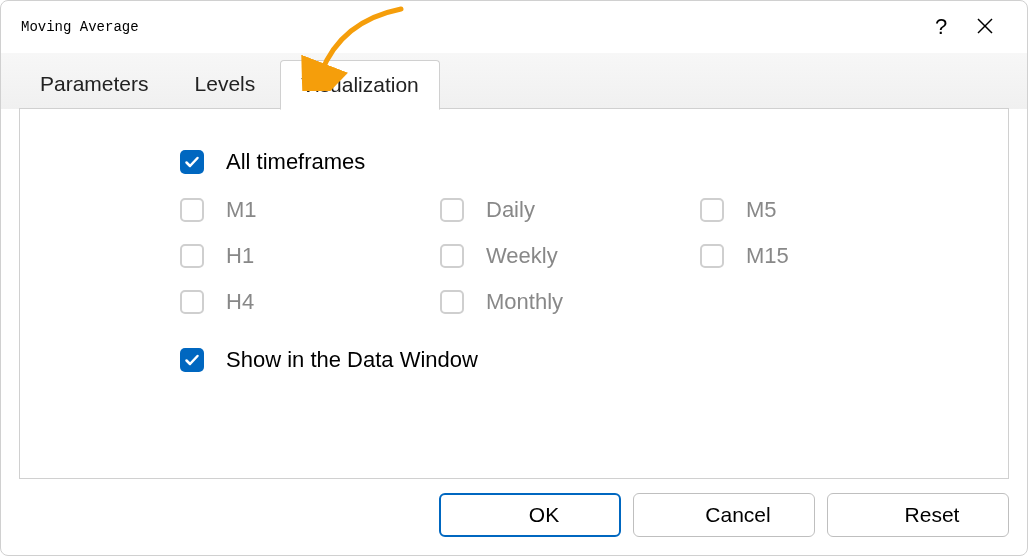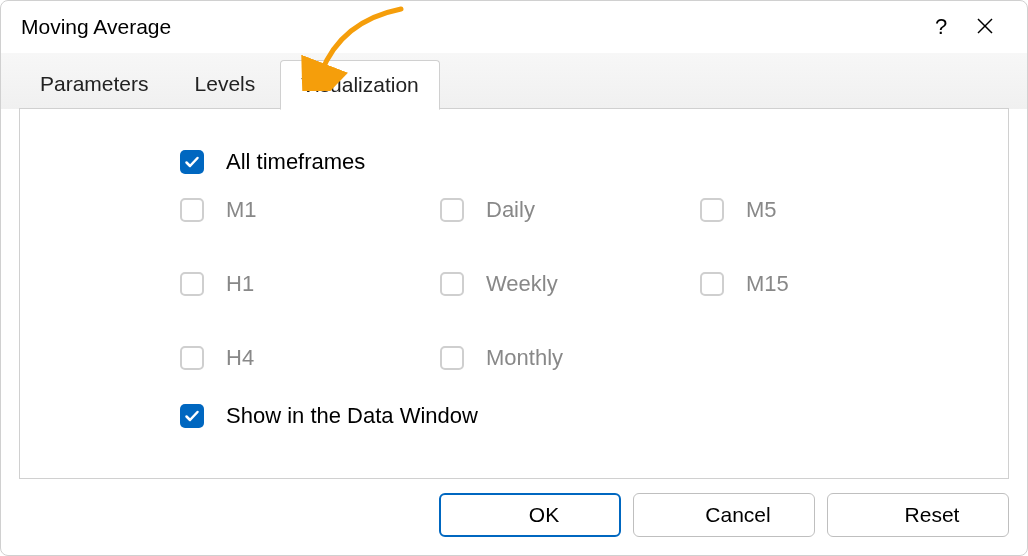--- a/index.html
+++ b/index.html
@@ -27,23 +27,24 @@
     }
     .titlebar {
       height: 52px;
       display: flex;
       align-items: center;
       padding: 0 20px;
       border-top-left-radius: 8px;
       border-top-right-radius: 8px;
     }
     .title {
-      font-size: 21px;
+      font-size: 14px;
       color: #000;
       flex: 1;
+      font-family: Liberation Mono, monospace;
     }
     .titlebar-btn {
       width: 44px;
       height: 44px;
       display: flex;
       align-items: center;
       justify-content: center;
       cursor: pointer;
       font-size: 20px;
       color: #000;
@@ -125,21 +126,21 @@
       font-size: 22px;
       color: #000;
       margin-left: 12px;
     }
     .checkbox-label.disabled {
       color: #888;
     }
     .timeframes-grid {
       display: grid;
       grid-template-columns: repeat(3, 260px);
-      row-gap: 48px;
+      row-gap: 20px;
       margin-bottom: 32px;
       margin-top: 10px;
     }
     .tf-item {
       display: flex;
       align-items: center;
       gap: 10px;
     }
     .button-bar {
       display: flex;

